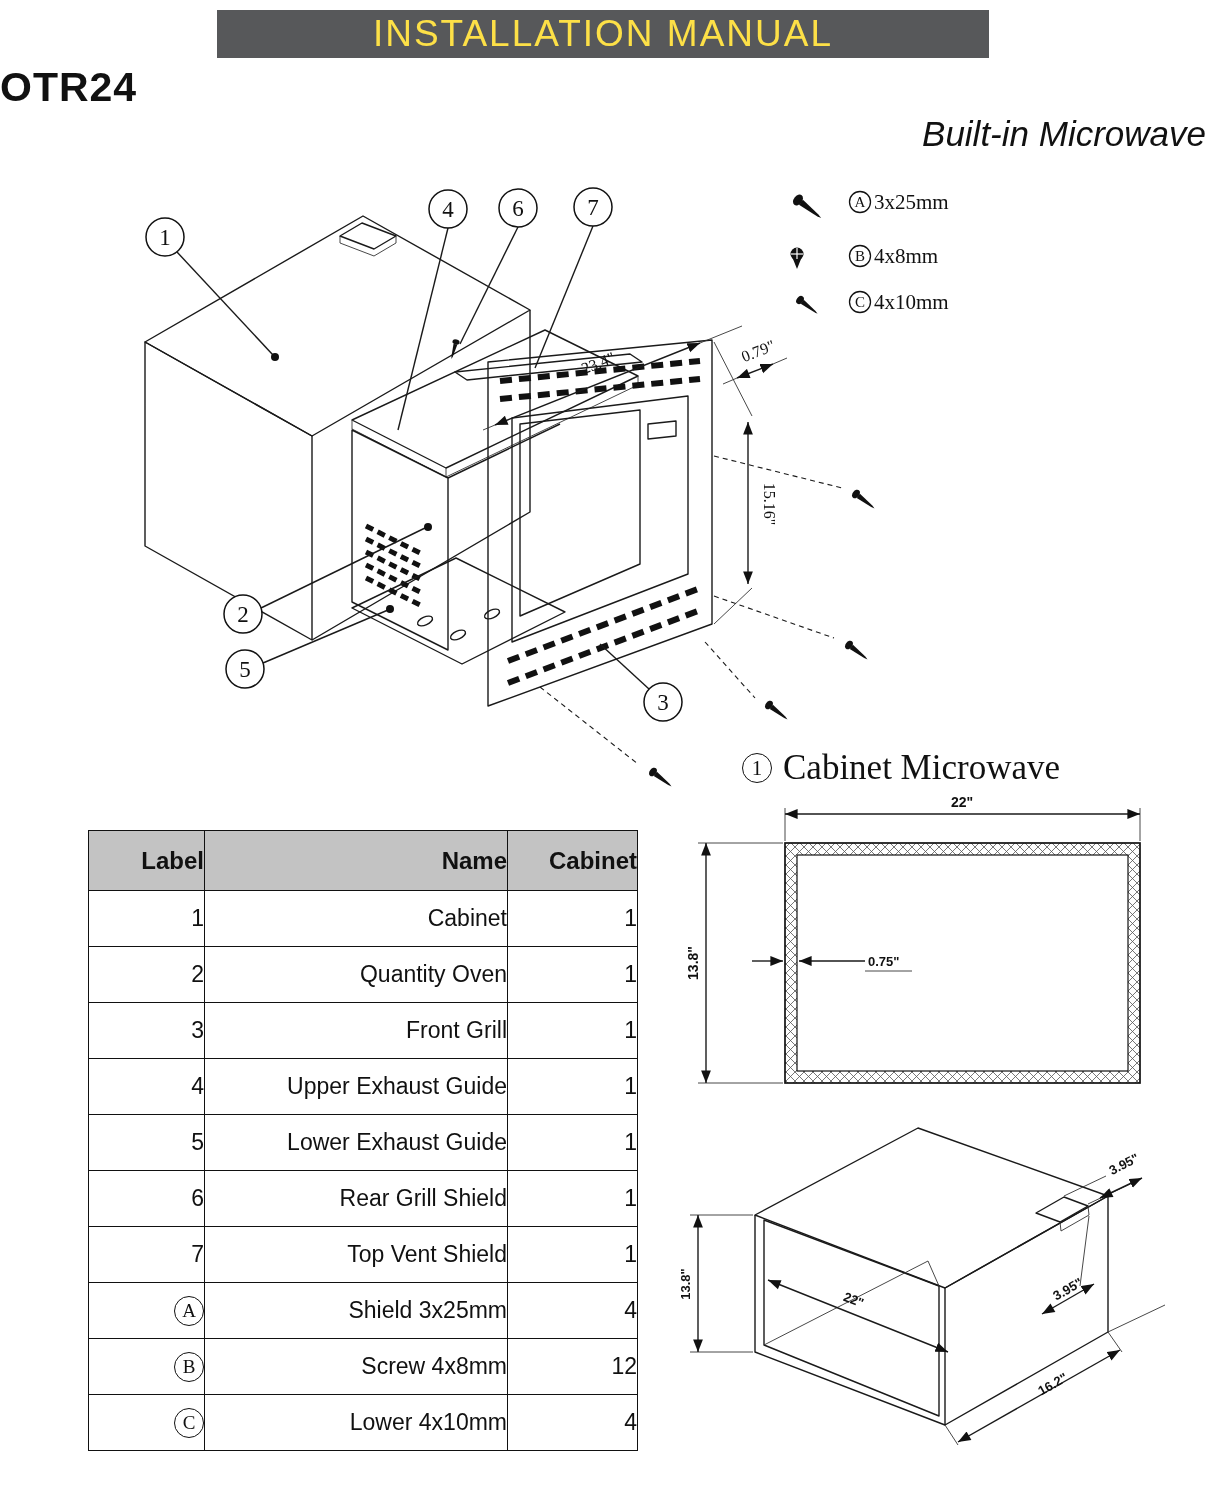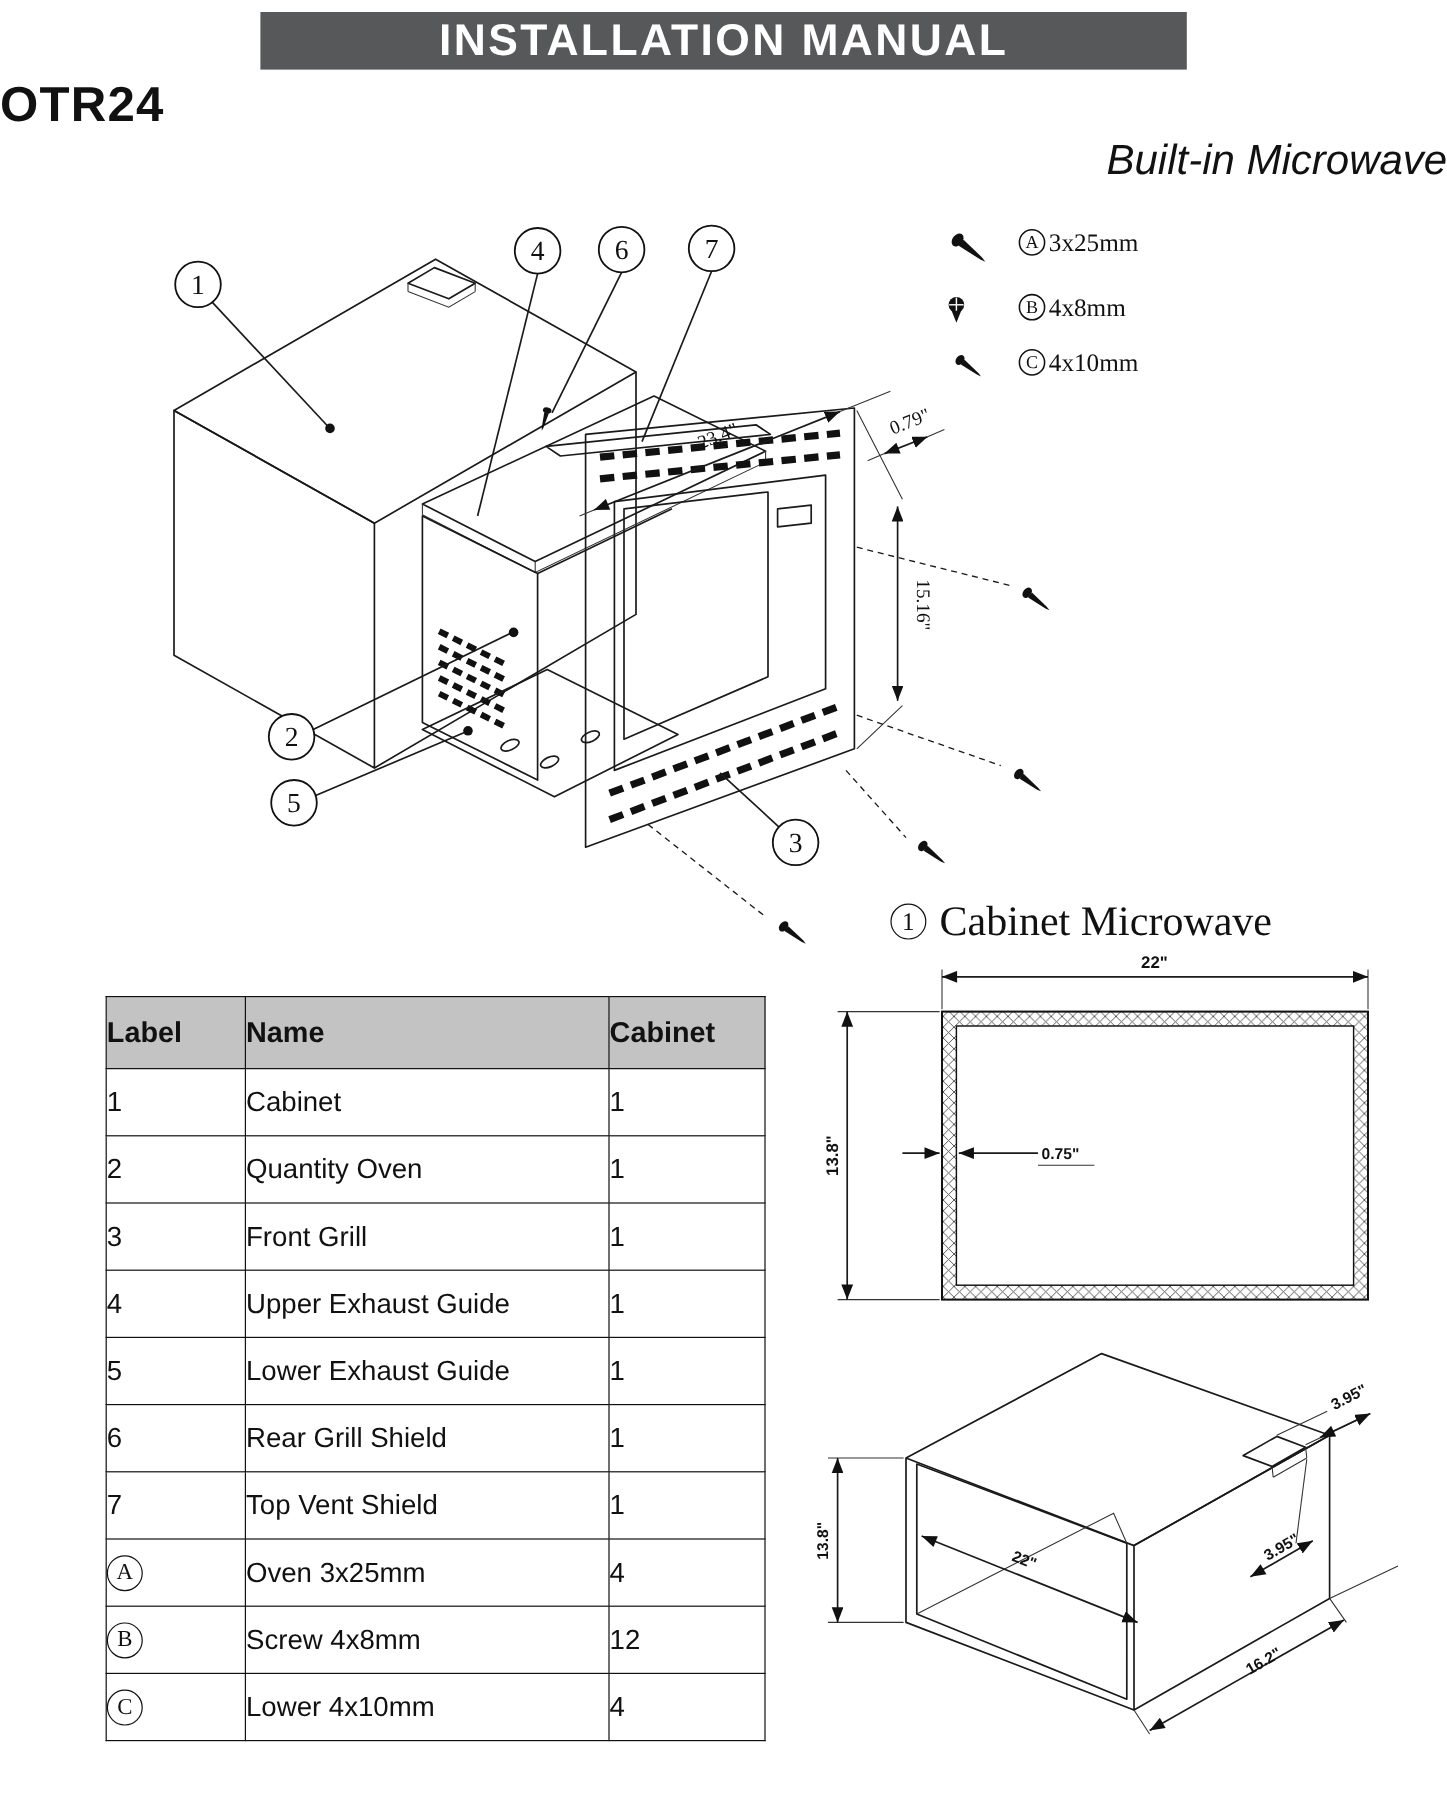--- a/index.html
+++ b/index.html
@@ -1,22 +1,22 @@
 <!DOCTYPE html>
 <html><head>
 <meta charset="utf-8">
 <style>
   *{margin:0;padding:0;box-sizing:border-box}
   html,body{background:#ffffff}
   body{font-family:"Liberation Sans",sans-serif;color:#111}
   .page{position:relative;width:1206px;height:1500px;background:#fff;overflow:hidden}
 
   .header-bar{position:absolute;left:217px;top:10px;width:772px;height:48px;background:#57585a;
-    color:#ffffff;display:flex;align-items:center;justify-content:center;
-    font-size:37px;letter-spacing:2px;font-weight:700}
+    color:#fde047;display:flex;align-items:center;justify-content:center;
+    font-size:37px;letter-spacing:2px;font-weight:400}
   .model{position:absolute;left:0;top:64px;width:100%;
     font-size:41px;font-weight:700;letter-spacing:1px}
   .subtitle{position:absolute;left:0;top:114px;width:100%;text-align:right;
     font-size:35px;font-style:italic}
 
   svg.layer{position:absolute}
   svg .ln{fill:none;stroke:#1a1a1a;stroke-width:1.4;stroke-linejoin:round}
   svg .thin{fill:none;stroke:#333;stroke-width:0.9}
   svg .dash{fill:none;stroke:#1a1a1a;stroke-width:1.1;stroke-dasharray:5 4}
   svg .slot{fill:none;stroke:#111;stroke-width:6;stroke-dasharray:12 7}
@@ -28,21 +28,21 @@
   svg .legendT{font-family:"Liberation Serif",serif;font-size:21px}
   svg .legendL{font-family:"Liberation Serif",serif;font-size:15px}
 
   .cd-heading{position:absolute;left:742px;top:748px;display:flex;align-items:center;gap:11px;
     font-family:"Liberation Serif",serif;font-size:35px;white-space:nowrap}
   .cd-heading .circle-num{width:30px;height:30px;border:1.6px solid #111;border-radius:50%;
     display:inline-flex;align-items:center;justify-content:center;font-size:21px;flex:0 0 auto}
 
   table.parts{position:absolute;left:88px;top:830px;border-collapse:collapse;font-size:23px;
     table-layout:fixed}
-  table.parts th,table.parts td{border:1.7px solid #111;text-align:left;vertical-align:middle}
+  table.parts th,table.parts td{border:1.7px solid #111;text-align:right;vertical-align:middle}
   table.parts th{background:#c3c3c3;height:60px;font-weight:700;font-size:24px}
   table.parts td{height:56px}
   .circled-label{display:inline-flex;width:30px;height:30px;border:1.5px solid #111;border-radius:50%;
     align-items:center;justify-content:center;font-family:"Liberation Serif",serif;font-size:19px}
 </style>
 </head>
 <body>
 
 <div class="page">
 
@@ -236,21 +236,21 @@
           <td>Rear Grill Shield</td>
           <td>1</td>
         </tr>
         <tr>
           <td>7</td>
           <td>Top Vent Shield</td>
           <td>1</td>
         </tr>
         <tr>
           <td><span class="circled-label">A</span></td>
-          <td>Oven 3x25mm</td>
+          <td>Shield 3x25mm</td>
           <td>4</td>
         </tr>
         <tr>
           <td><span class="circled-label">B</span></td>
           <td>Screw 4x8mm</td>
           <td>12</td>
         </tr>
         <tr>
           <td><span class="circled-label">C</span></td>
           <td>Lower 4x10mm</td>

